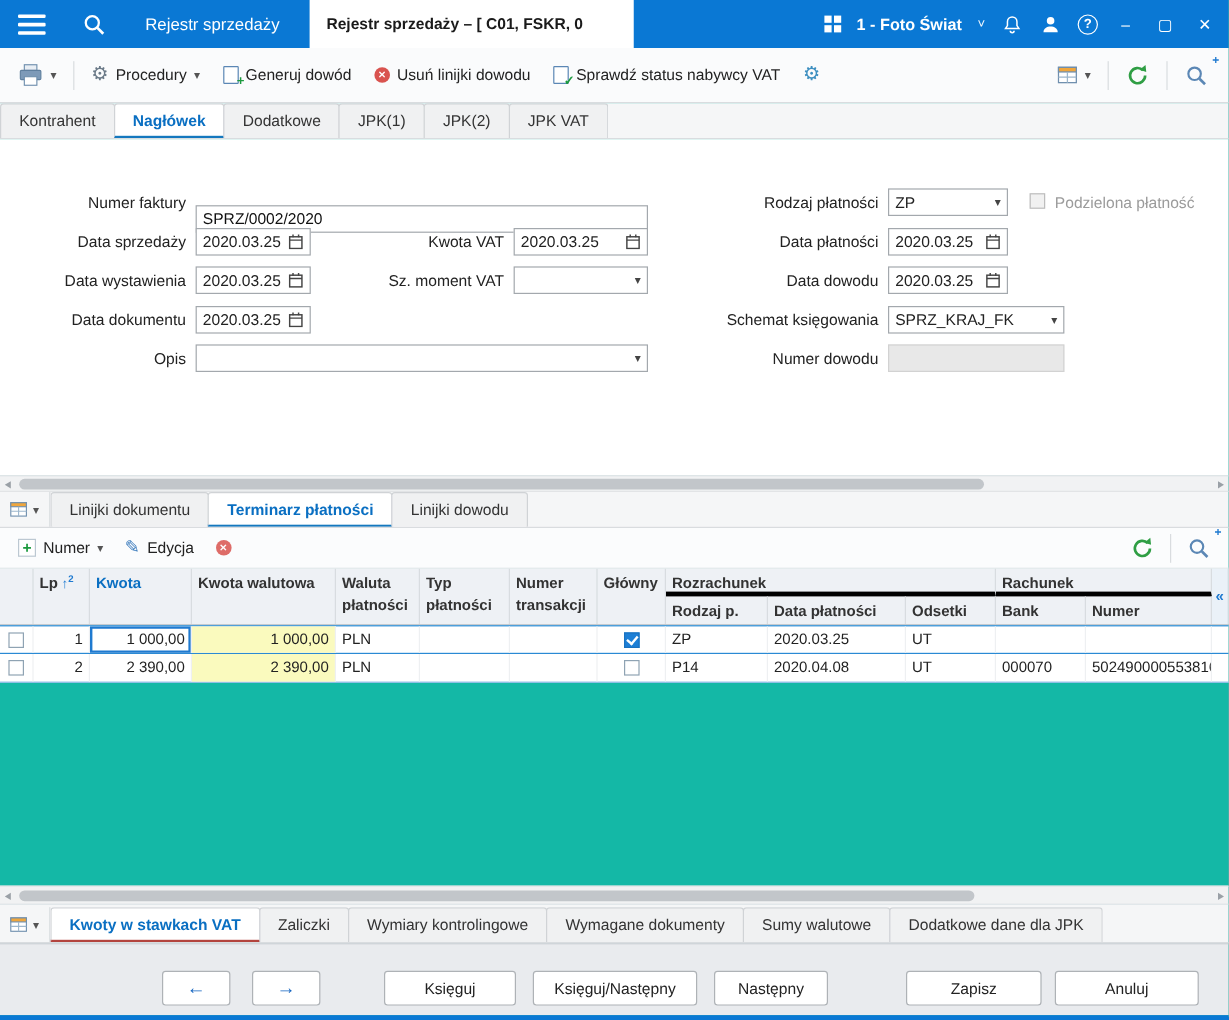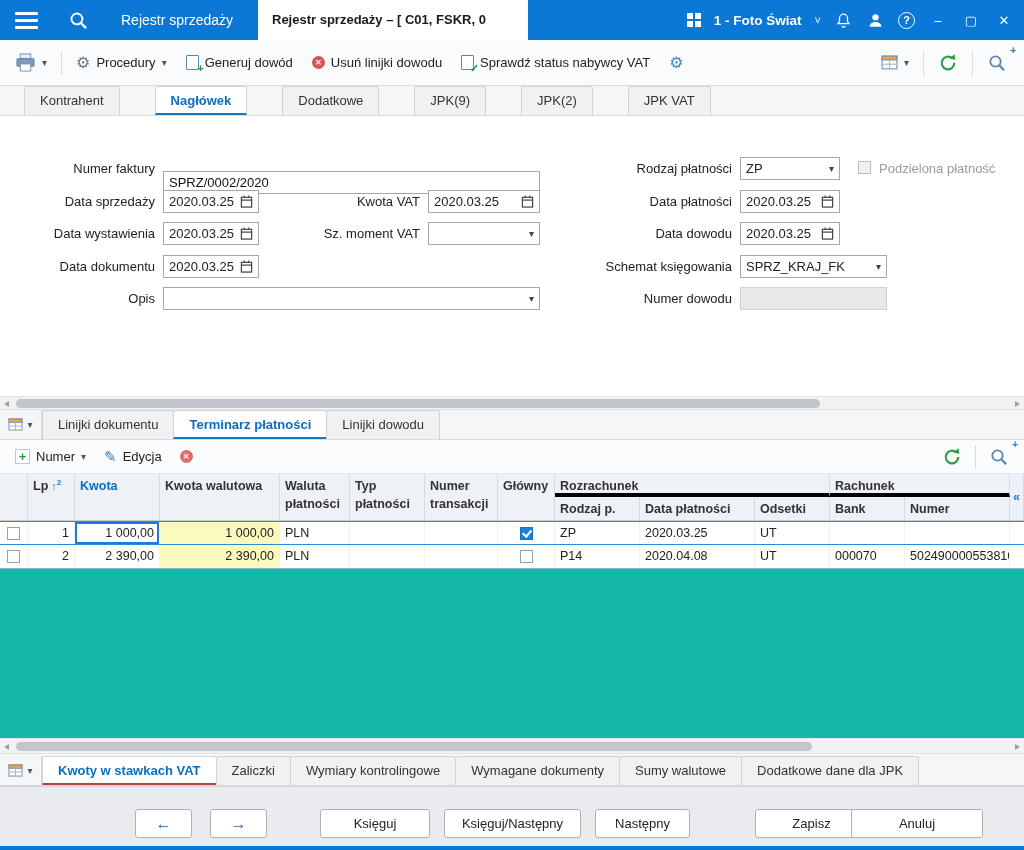--- a/index.html
+++ b/index.html
@@ -33,21 +33,21 @@
   .gear.colored { color:#3d8fc0; position:relative; }
   .icon-doc { position:relative; width:13px; height:15px; background:#fff; border:1px solid #5b87b5; border-radius:1px; flex:none; }
   .icon-doc .corner { position:absolute; right:-6px; bottom:-5px; font-weight:bold; font-size:11px; line-height:1; }
   .green { color:#1d9a3f; }
   .icon-circle-red { width:13px; height:13px; border-radius:50%; background:#d9534f; color:#fff; font-size:8px; display:flex; align-items:center; justify-content:center; font-weight:bold; flex:none; }
   .icon-wrap { position:relative; display:flex; align-items:center; }
   .icon-wrap .mini-plus { position:absolute; right:-4px; top:-4px; color:#1f7ad0; font-size:10px; font-weight:bold; }
 
   
   .tabstrip { position:absolute; left:0; right:0; background:#f5f6f7; border-bottom:1px solid #d9dcdf; display:flex; align-items:flex-end; }
-  .maintabs { top:86px; height:30px; padding-left:24px;gap:36px; }
+  .maintabs { top:86px; height:30px; padding-left:0; }
   .tab { padding:0 15px; height:29px; line-height:28px; border:1px solid #d0d3d6; border-bottom:none; background:#f0f1f2; margin-right:-1px; border-radius:3px 3px 0 0; color:#333; cursor:pointer; white-space:nowrap; }
   .tab.active { background:#fff; color:#0a6fc2; font-weight:bold; border-bottom:2px solid #1478be; }
   .tabicon { width:42px; height:29px; display:flex; align-items:center; justify-content:center; gap:4px; border-right:1px solid #d9dcdf; cursor:pointer; }
 
   
   .formarea { position:absolute; top:116px; left:0; right:0; height:280px; background:#fff; }
   .flabel { position:absolute; height:23px; line-height:23px; text-align:right; color:#222; white-space:nowrap; }
   .flabel.dim { color:#9b9b9b; text-align:left; }
   .finput { position:absolute; height:23px; border:1px solid #a3a8ad; background:#fff; font:13px "Liberation Sans", sans-serif; padding:0 5px; color:#111; }
   .finput.disabled { background:#e8e8e8; border-color:#d2d2d2; }
@@ -239,21 +239,21 @@
           <use href="#i-search"></use>
         </svg>
       <span class="mini-plus">+</span>
     </div>
   </div>
 
   <nav class="tabstrip maintabs">
     <span class="tab">Kontrahent</span>
     <span class="tab active">Nagłówek</span>
     <span class="tab">Dodatkowe</span>
-    <span class="tab">JPK(9)</span>
+    <span class="tab">JPK(1)</span>
     <span class="tab">JPK(2)</span>
     <span class="tab">JPK VAT</span>
   </nav>
 
   <section class="formarea">
 
     <span class="flabel" style="left:10px;top:41px;width:145px">Numer faktury</span>
     <input class="finput" style="left: 163px; top: 55px; width: 377px;" value="SPRZ/0002/2020">
     <span class="flabel" style="left:565px;top:41px;width:167px">Rodzaj płatności</span>
     <div class="fcombo" style="left:740px;top:41px;width:100px">
@@ -465,17 +465,17 @@
     <div class="btn" style="left:135px;width:57px">
         <span class="arr">←</span>
       </div>
     <div class="btn" style="left:210px;width:57px">
         <span class="arr">→</span>
       </div>
     <div class="btn" style="left:320px;width:110px">Księguj</div>
     <div class="btn" style="left:444px;width:137px">Księguj/Następny</div>
     <div class="btn" style="left:595px;width:95px">Następny</div>
     <div class="btn" style="left:755px;width:113px">Zapisz</div>
-    <div class="btn" style="left:851px;width:132px">Anuluj</div>
+    <div class="btn" style="left:879px;width:120px">Anuluj</div>
   </footer>
 
   <div class="bluestrip"></div>
 </div>
 
 </body></html>

